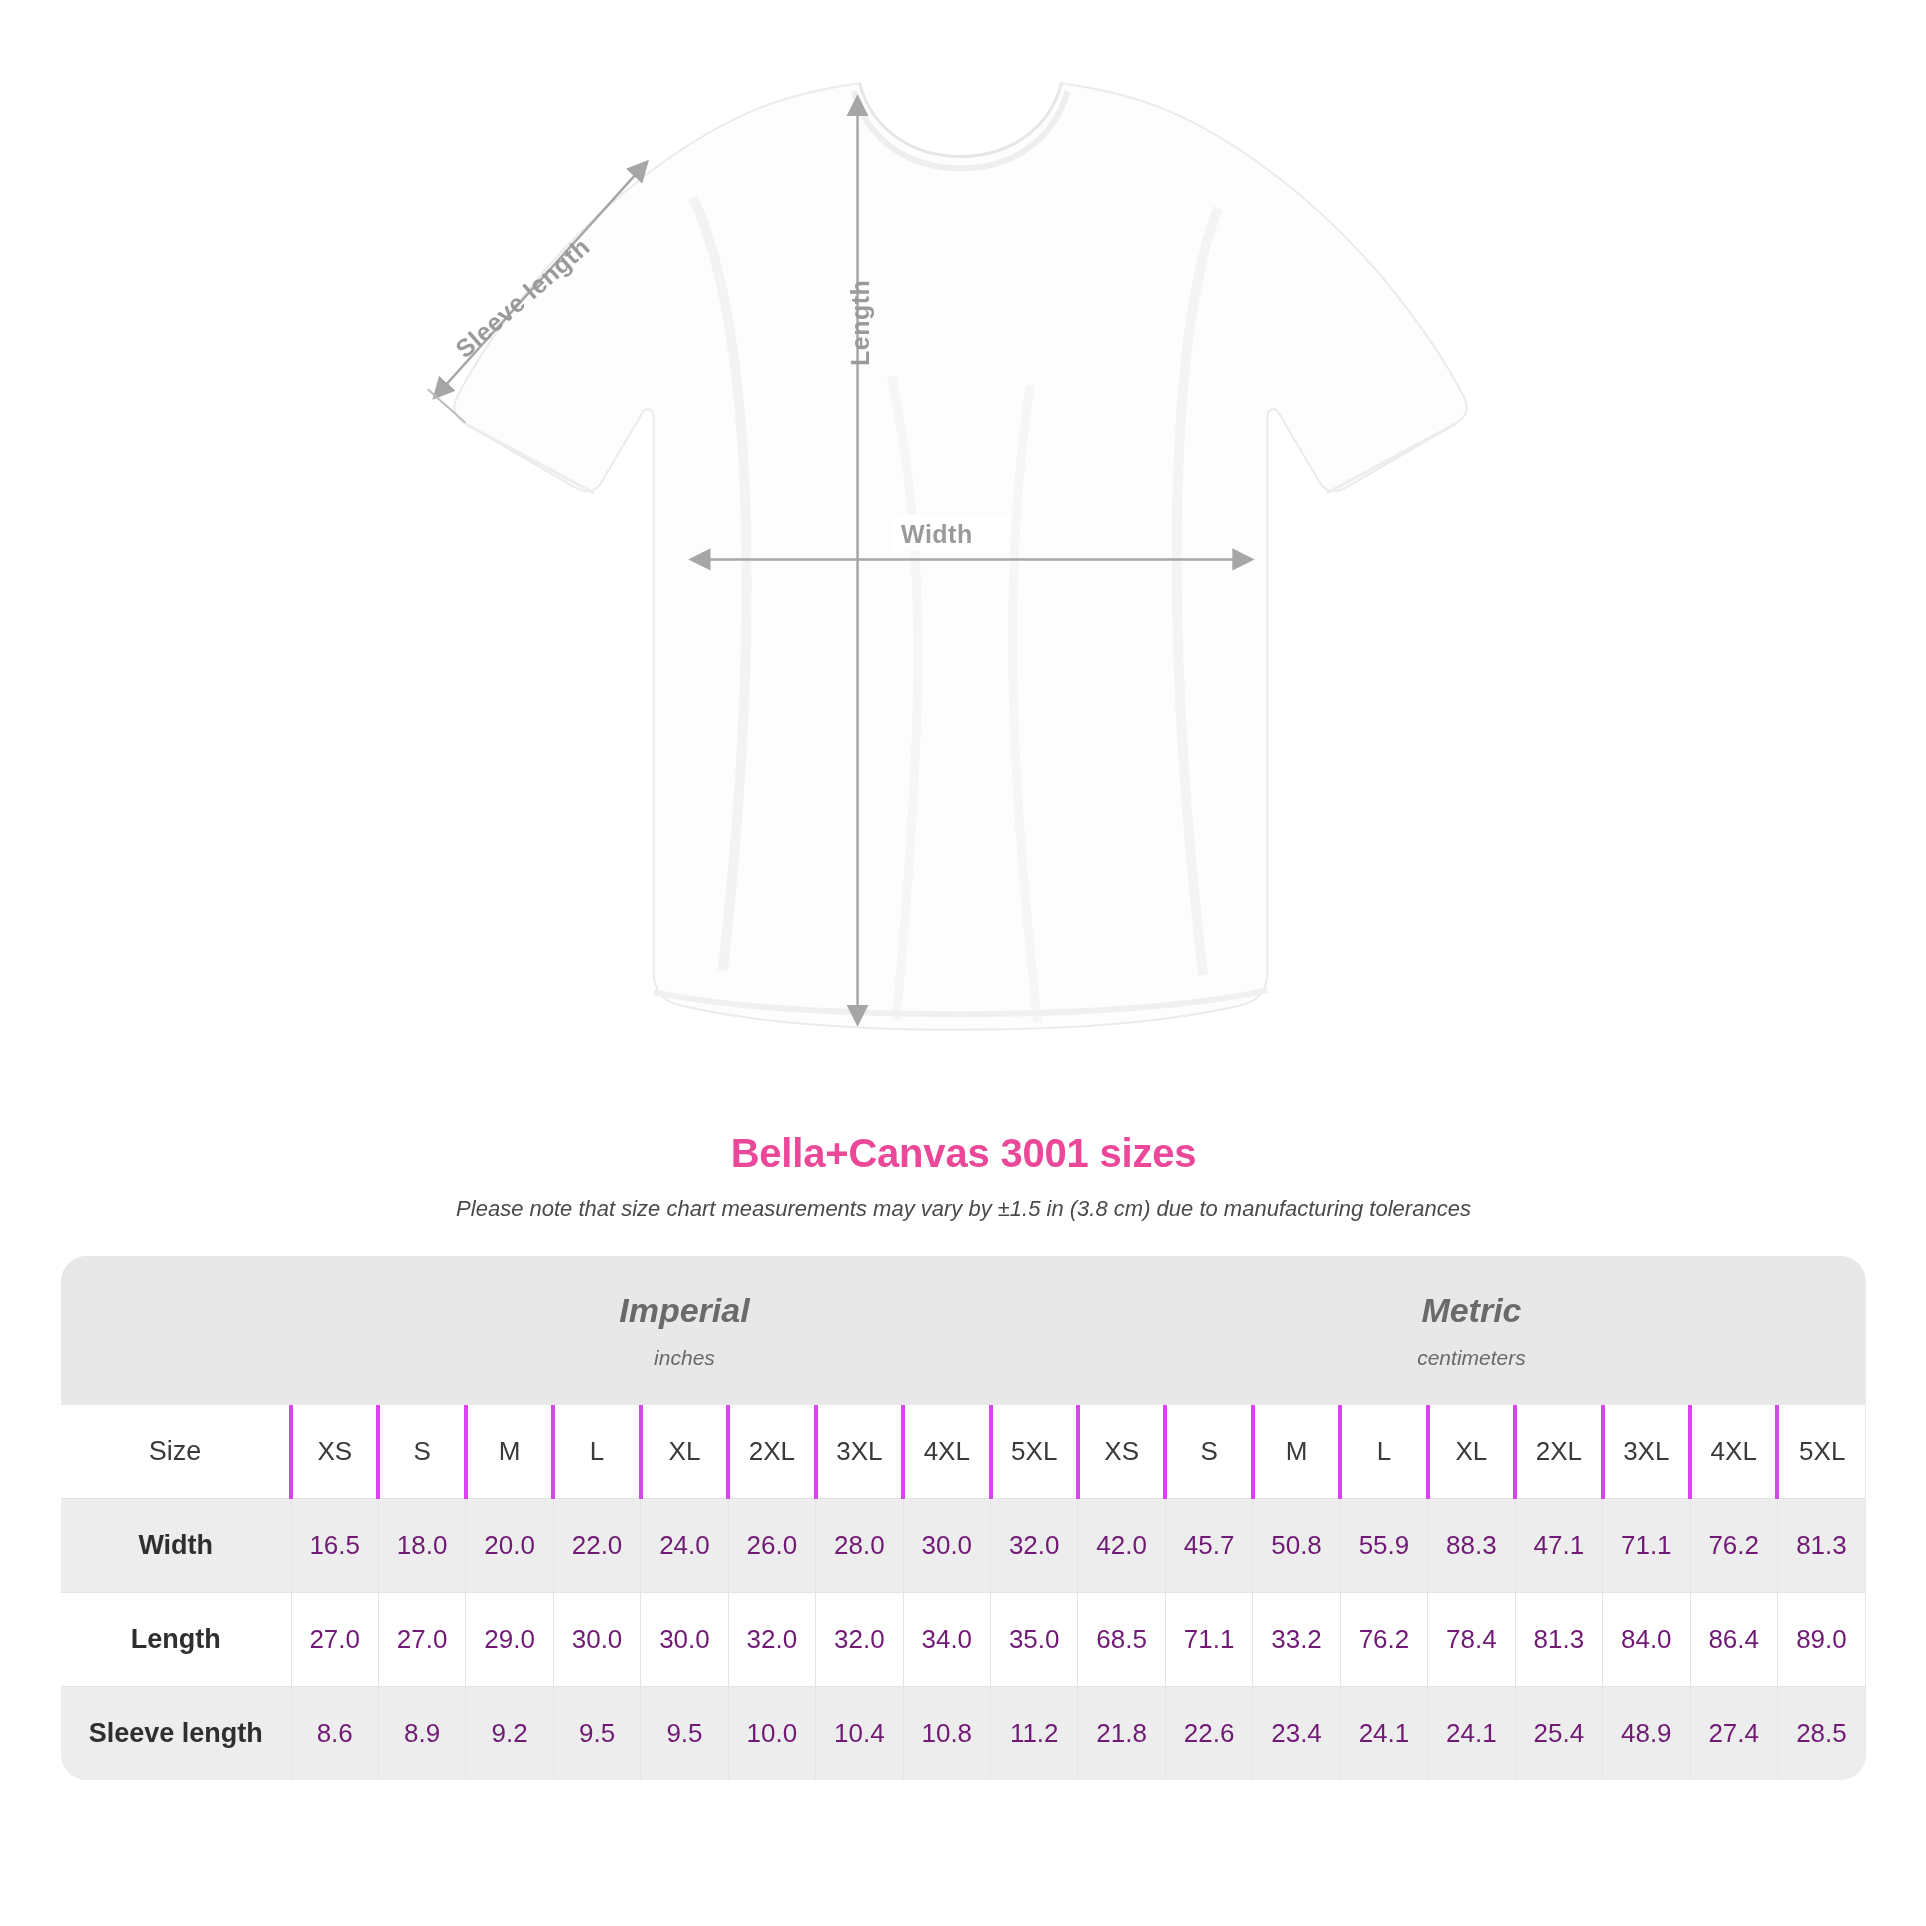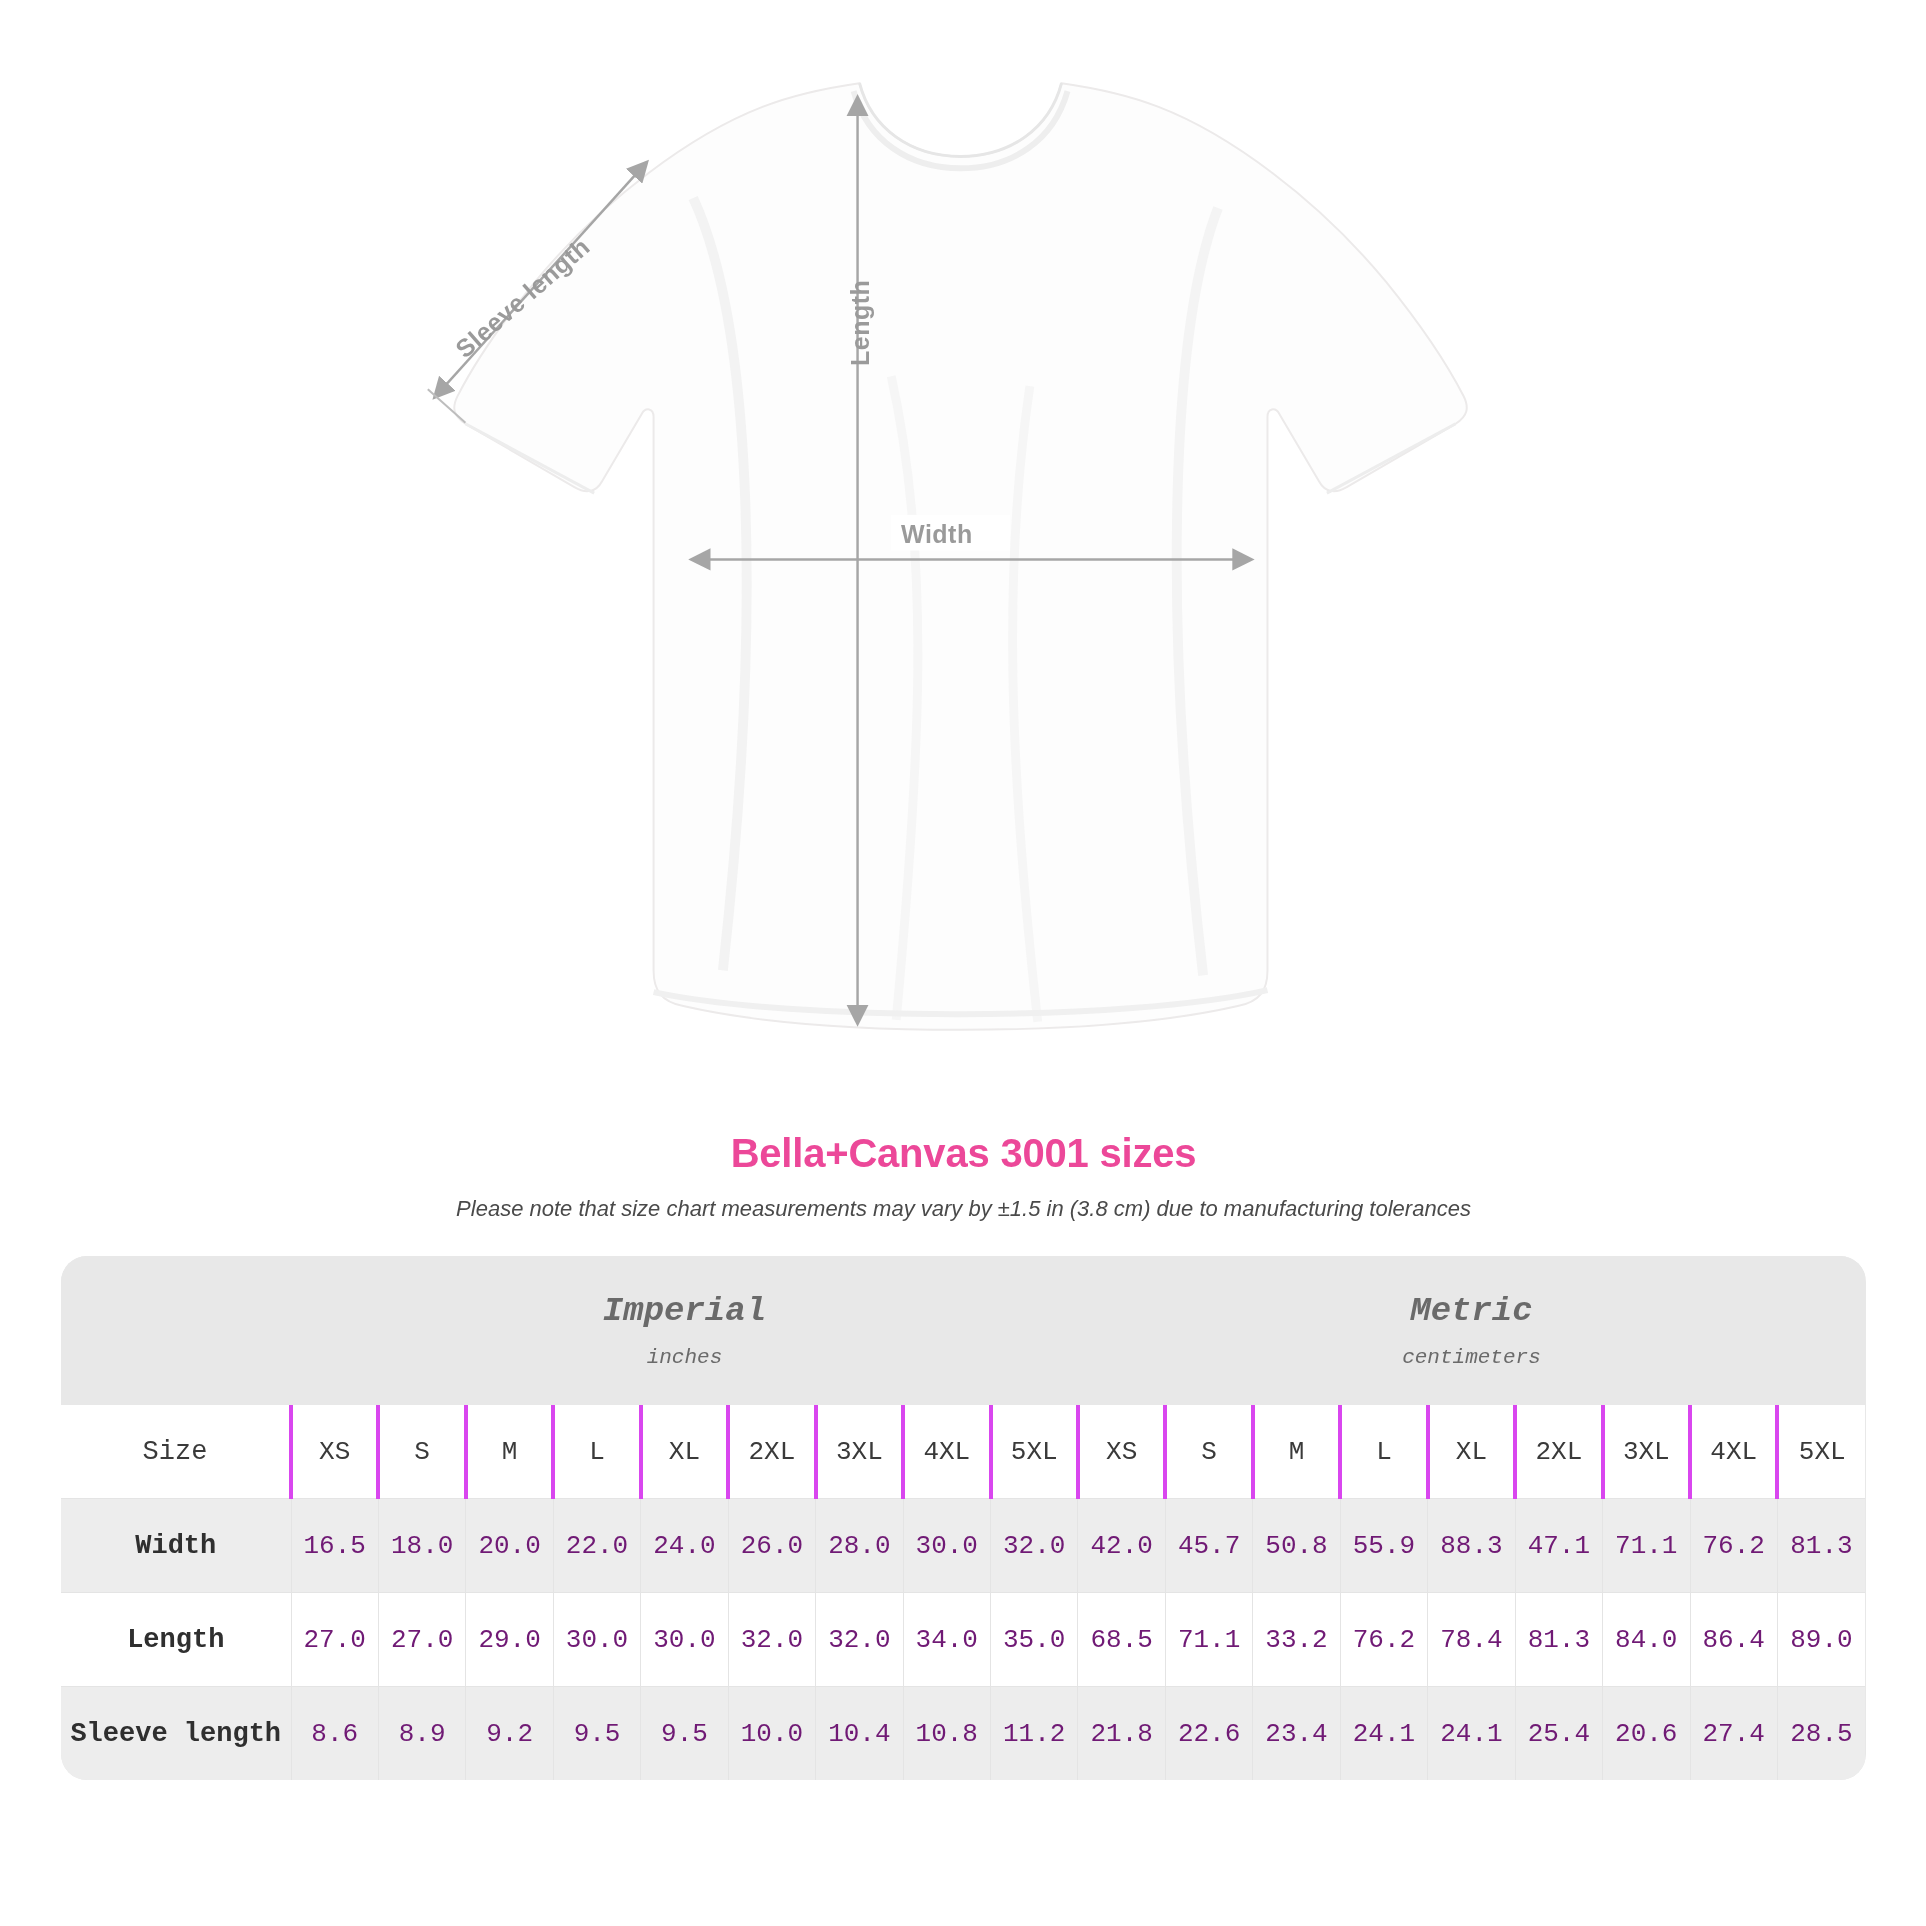--- a/index.html
+++ b/index.html
@@ -70,21 +70,20 @@
     font-style: italic;
     color: #4a4a4a;
   }
 
   
   .table-wrap {
     margin: 34px 61px 0 61px;
     border-radius: 26px;
     overflow: hidden;
     background: #e8e8e8;
-    font-family: Liberation Mono, monospace;
   }
   table.size-table {
     border-collapse: collapse;
     width: 1804px;
     table-layout: fixed;
   }
   table.size-table td, table.size-table th {
     text-align: center;
     vertical-align: middle;
     font-weight: normal;
@@ -324,21 +323,21 @@
           <td>10.0</td>
           <td>10.4</td>
           <td>10.8</td>
           <td>11.2</td>
           <td>21.8</td>
           <td>22.6</td>
           <td>23.4</td>
           <td>24.1</td>
           <td>24.1</td>
           <td>25.4</td>
-          <td>20.6</td>
+          <td>48.9</td>
           <td>27.4</td>
           <td>28.5</td>
         </tr>
       </tbody>
     </table>
   </div>
 
 </div>
 
 

